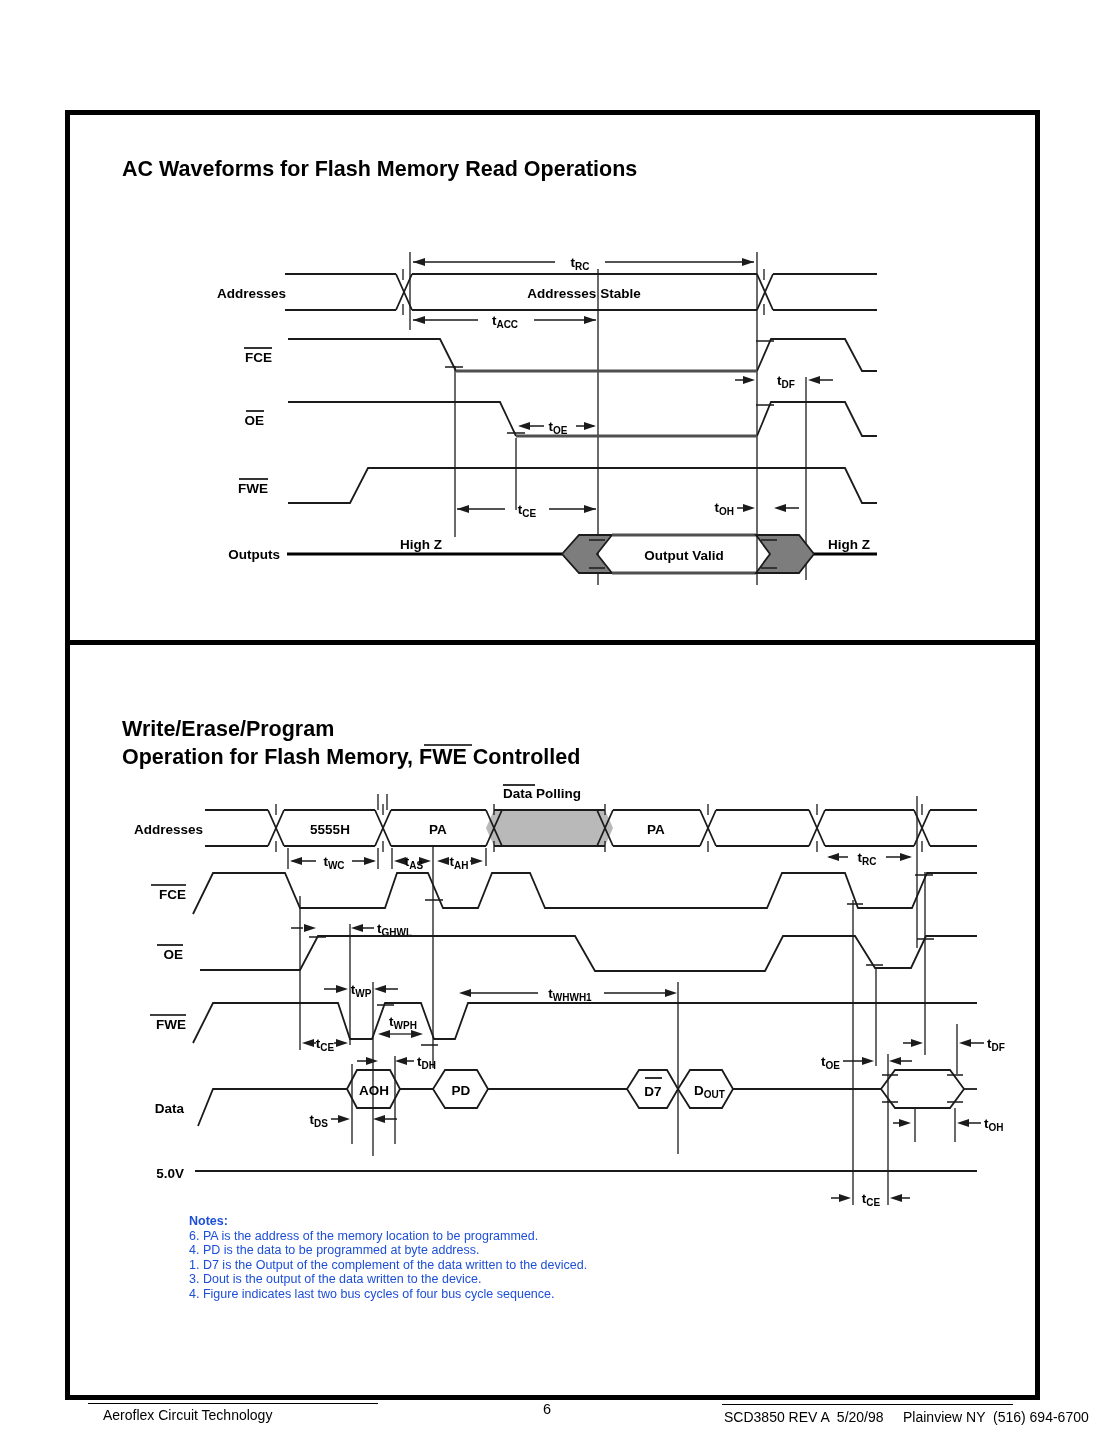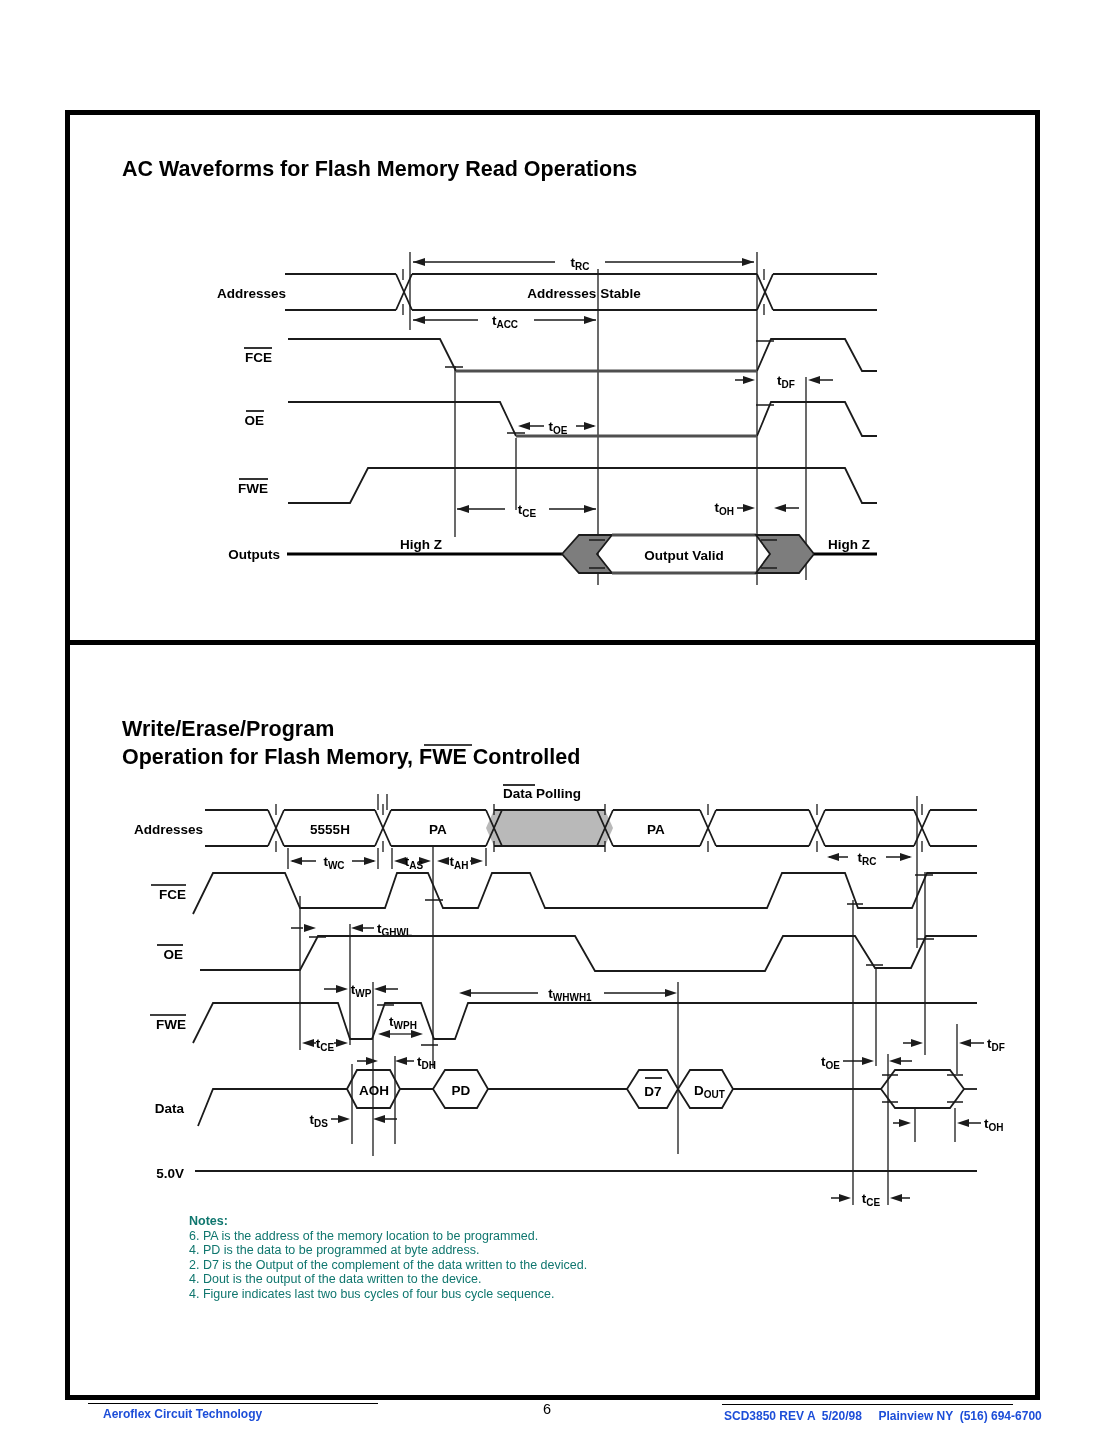--- a/index.html
+++ b/index.html
@@ -16,26 +16,26 @@
   .lbl{font-size:13.5px;}
   .bus{font-size:13.5px;}
   .dim{font-size:13.5px;}
   .sub{font-size:10px;}
   .w{fill:none;stroke:#1b1b1b;stroke-width:1.8;}
   .g{fill:none;stroke:#4f4f4f;stroke-width:3.2;}
   .blk3{fill:none;stroke:#000;stroke-width:3;}
   .thin{fill:none;stroke:#1b1b1b;stroke-width:1.3;}
   .ah{fill:#1b1b1b;stroke:none;}
   .ov{stroke:#000;stroke-width:1.6;}
-  .notes{position:absolute;left:189px;top:1166px;font-size:12.5px;line-height:14.6px;color:#0f766e;}
+  .notes{position:absolute;left:189px;top:1166px;font-size:12.5px;line-height:14.6px;color:#1d4ed8;}
   .notes .nh{font-weight:bold;}
   .footer-line{position:absolute;border-top:1.6px solid #000;height:0;}
   #fl-left{left:88px;top:1355px;width:290px;}
   #fl-right{left:722px;top:1356px;width:291px;}
-  .footer-text{position:absolute;font-size:12px;font-weight:bold;color:#1d4ed8;white-space:pre;}
+  .footer-text{position:absolute;font-size:14px;font-weight:normal;color:#000000;white-space:pre;}
   #ft-left{left:103px;top:1359px;}
   #ft-right{left:724px;top:1361px;text-align:center;}
   #ft-page{position:absolute;left:543px;top:1353px;font-size:14.5px;color:#000;}
 </style>
 </head>
 <body>
 
 <div class="page">
 
   <div class="frame" id="frame-top"></div>
@@ -346,22 +346,22 @@
       <polygon class="ah" points="851,1150 839,1146 839,1154"></polygon>
       <polygon class="ah" points="890,1150 902,1146 902,1154"></polygon>
       <text class="dim" x="871" y="1155" text-anchor="middle"><tspan>t</tspan><tspan class="sub" dy="3">CE</tspan></text>
     </g>
   </svg>
 
   <div class="notes">
     <div class="nh">Notes:</div>
     <div>6. PA is the address of the memory location to be programmed.</div>
     <div>4. PD is the data to be programmed at byte address.</div>
-    <div>2. D7 is the Output of the complement of the data written to the deviced.</div>
-    <div>4. Dout is the output of the data written to the device.</div>
+    <div>1. D7 is the Output of the complement of the data written to the deviced.</div>
+    <div>3. Dout is the output of the data written to the device.</div>
     <div>4. Figure indicates last two bus cycles of four bus cycle sequence.</div>
   </div>
 
   <div class="footer-line" id="fl-left"></div>
   <div class="footer-line" id="fl-right"></div>
   <div class="footer-text" id="ft-left">Aeroflex Circuit Technology</div>
   <div id="ft-page">6</div>
   <div class="footer-text" id="ft-right">SCD3850 REV A  5/20/98     Plainview NY  (516) 694-6700</div>
 
 </div>

